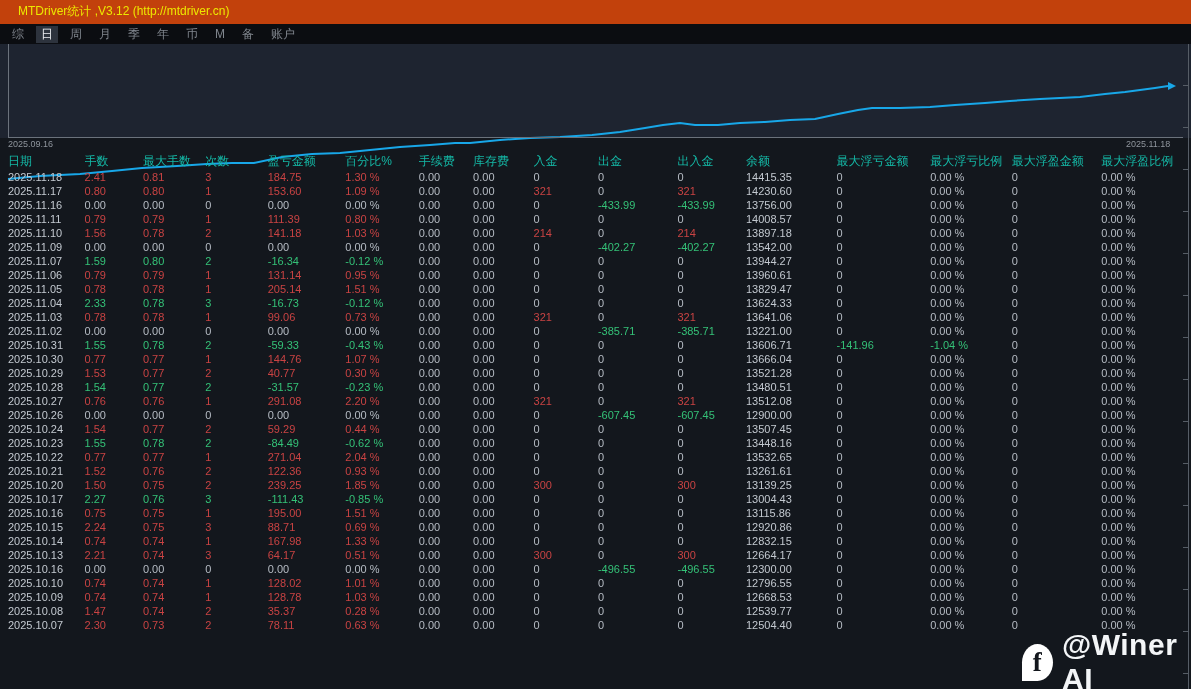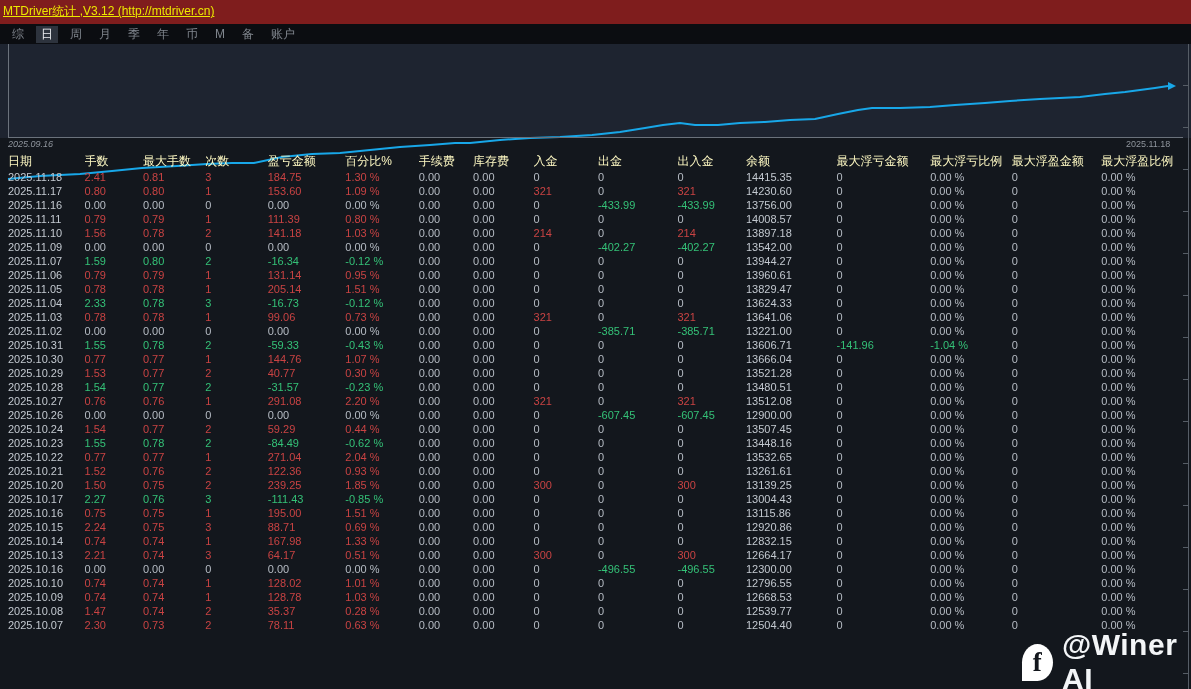--- a/index.html
+++ b/index.html
@@ -4,48 +4,48 @@
 <style>
   * { box-sizing: border-box; }
   html,body { margin:0; padding:0; }
   body {
     width:1191px; height:689px; position:relative; overflow:hidden;
     background:#13171d;
     font-family:"Liberation Sans","DejaVu Sans",sans-serif;
   }
   .titlebar {
     position:absolute; top:0; left:0; width:1191px; height:24px;
-    background:#7f1d1d; color:#ece800; font-size:12px; line-height:23px;
-    padding-left:3px; white-space:nowrap;text-decoration:underline;
+    background:#c2410c; color:#ece800; font-size:12px; line-height:23px;
+    padding-left:18px; white-space:nowrap;
   }
   .menubar {
     position:absolute; top:24px; left:0; width:1191px; height:20px;
     background:#0b0d11; display:flex; align-items:center;
   }
   .menu-item {
     color:#80868e; font-size:12px; padding:1px 5px; margin-left:7px;
     line-height:15px; cursor:default;
   }
   .menu-item.selected { background:#2d333d; color:#eceef1; }
   .chart {
     position:absolute; top:44px; left:0; width:1191px; height:94px;
     background:#1e2430;
   }
   .axis-y { position:absolute; top:44px; left:8px; width:1px; height:94px; background:#6b727c; }
   .axis-x { position:absolute; top:137px; left:8px; width:1175px; height:1px; background:#6b727c; }
   .curve-svg { position:absolute; top:42px; left:8px; width:1175px; height:96px; overflow:visible; }
   .xlabel { position:absolute; top:139px; font-size:9px; color:#8f959d; }
-  .xlabel-left { left:8px;font-style:italic; }
+  .xlabel-left { left:8px; }
   .xlabel-right { left:1126px; }
   .stat-table {
     position:absolute; top:153px; left:8px; width:1183px;
     border-collapse:collapse; table-layout:fixed;
   }
   .stat-table th {
-    font-weight:normal; text-align:left; font-size:12px; color:#fef9c3;
+    font-weight:normal; text-align:left; font-size:12px; color:#14b8a6;
     height:17px; padding:0; white-space:nowrap; overflow:hidden;
   }
   .stat-table td {
     font-size:11px; height:14px; padding:0; text-align:left;
     white-space:nowrap; overflow:hidden; line-height:14px;
   }
   .c-red   { color:#c94343; }
   .c-green { color:#34c177; }
   .c-dim   { color:#b6bcc4; }
   .c-norm  { color:#c3c9d0; }

